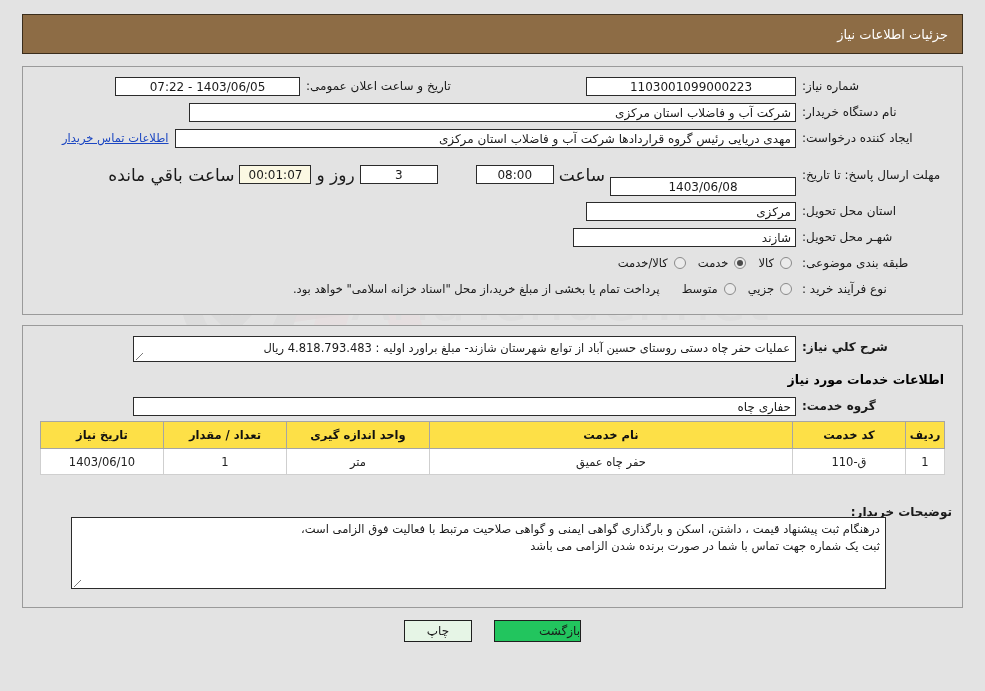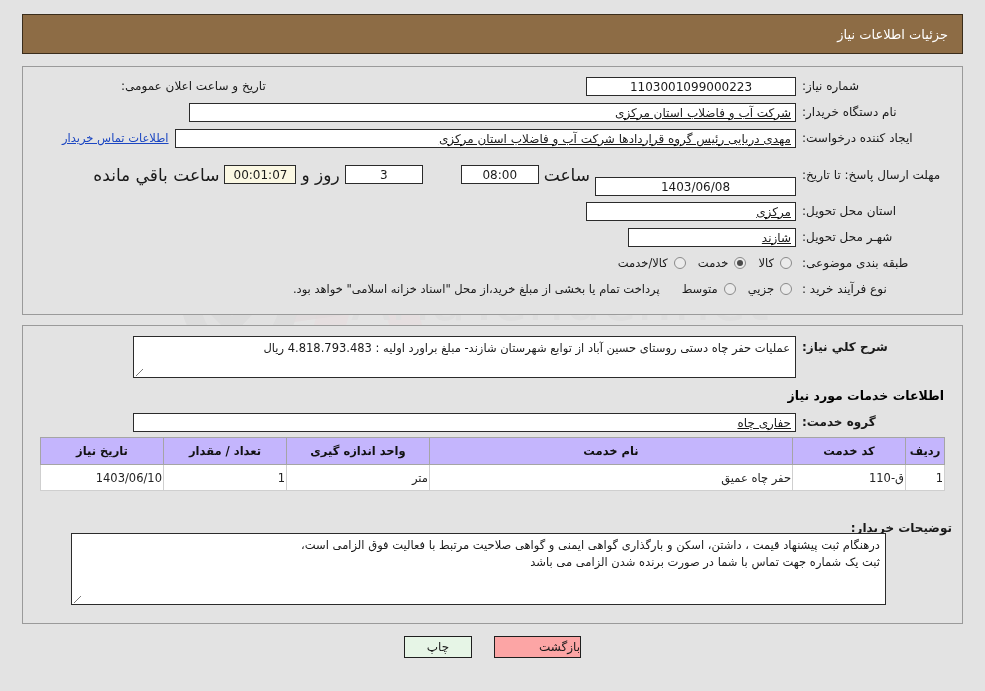--- a/index.html
+++ b/index.html
@@ -51,21 +51,21 @@
   .fld{
     border:1px solid #2b2b2b;
     background:#ffffff;
     height:19px;line-height:19px;
     padding:0 4px;
     box-sizing:border-box;
     font-size:12px;
     overflow:hidden;white-space:nowrap;
   }
   .fld.center{text-align:center;}
-  .fld.right{text-align:right;text-decoration:underline;}
+  .fld.right{text-align:right;}
   .tiny-lbl{font-size:17px;padding:0 5px;white-space:nowrap;}
   .link{color:#1b46c2;font-size:11.5px;white-space:nowrap;padding:0 6px;margin-left:23px;}
   .cream{background:#fbf8e3;}
 
   .radio{
     width:12px;height:12px;border-radius:50%;
     border:1px solid #8a8a8a;background:#ebebeb;
     display:inline-block;position:relative;
     box-sizing:border-box;margin:0 4px;
     vertical-align:middle;
@@ -99,43 +99,43 @@
   }
 
   
   table.grid{
     border-collapse:collapse;
     width:905px;margin:0 auto;
     background:#fff;
     font-size:11.5px;
   }
   table.grid th{
-    background:#c4b5fd;
+    background:#fde047;
     border:1px solid #a5a5a5;
     height:24px;font-weight:bold;color:#111;
     text-align:center;
     margin-top:48px;
   }
   table.grid td{
     border:1px solid #cfcfcf;
-    height:23px;color:#222;
+    height:23px;text-align:center;color:#222;
     background:#fff;
   }
 
   
   .btnbar{display:flex;justify-content:center;gap:22px;margin-top:12px;}
   .btn{
     border:1px solid #1f1f1f;
     height:22px;line-height:20px;
     min-width:68px;text-align:center;
     font-size:12px;box-sizing:border-box;
     cursor:pointer;
   }
   .btn-print{background:#e6f5e6;}
-  .btn-back{background:#fca5a5;padding-left:44px;}
+  .btn-back{background:#22c55e;padding-left:44px;}
 </style>
 </head>
 <body>
 
 <svg class="watermark" viewBox="0 0 985 691">
   <g opacity="0.55">
     <path d="M180 270 h120 v20 q0 60 -60 78 q-60 -18 -60 -78 z" fill="#b9b9b9"></path>
     <path d="M200 282 h80 v14 q0 40 -40 52 q-40 -12 -40 -52 z" fill="#d6d6d6"></path>
     <path d="M218 302 l14 14 l26 -28 l10 10 l-36 38 l-24 -24 z" fill="#b0b0b0"></path>
     <path d="M330 268 l34 -6 l-26 92 l-34 6 z" fill="#f0c7cb"></path>
@@ -151,58 +151,59 @@
     <span class="header-title">جزئیات اطلاعات نیاز</span>
   </div>
 
   <div class="panel">
 
     <div class="row">
       <div class="lbl w1">شماره نیاز:</div>
       <div class="fld center" style="width:210px;">1103001099000223</div>
       <div style="flex:1 1 auto;"></div>
       <div class="lbl">تاریخ و ساعت اعلان عمومی:</div>
+      <div class="fld center" style="width:185px;">1403/06/05 - 07:22</div>
       <div style="width:82px;"></div>
     </div>
 
     <div class="row">
       <div class="lbl w1">نام دستگاه خریدار:</div>
       <div class="fld right" style="width:607px;">شرکت آب و فاضلاب استان مرکزی</div>
       <div style="flex:1 1 auto;"></div>
     </div>
 
     <div class="row">
       <div class="lbl w1">ایجاد کننده درخواست:</div>
       <div class="fld right" style="width:640px;">مهدی دریایی رئیس گروه قراردادها شرکت آب و فاضلاب استان مرکزی</div>
       <a class="link" href="#">اطلاعات تماس خریدار</a>
       <div style="flex:1 1 auto;"></div>
     </div>
 
     <div class="row">
       <div class="lbl w1" style="line-height:14px;text-align:left;">مهلت ارسال پاسخ: تا تاریخ:</div>
-      <div class="fld center" style="width:201px;margin-top:24px;">1403/06/08</div>
+      <div class="fld center" style="width:186px;margin-top:24px;">1403/06/08</div>
       <span class="tiny-lbl">ساعت</span>
       <div class="fld center" style="width:78px;">08:00</div>
       <div style="width:38px;"></div>
       <div class="fld center" style="width:78px;">3</div>
       <span class="tiny-lbl">روز و</span>
       <div class="fld center cream" style="width:72px;">00:01:07</div>
       <span class="tiny-lbl">ساعت باقي مانده</span>
       <div style="flex:1 1 auto;"></div>
     </div>
 
     <div class="row">
       <div class="lbl w1">استان محل تحویل:</div>
       <div class="fld right" style="width:210px;">مرکزی</div>
       <div style="flex:1 1 auto;"></div>
     </div>
 
     <div class="row">
       <div class="lbl w1">شهـر محل تحویل:</div>
-      <div class="fld right" style="width:168px;">شازند</div>
+      <div class="fld right" style="width:223px;">شازند</div>
       <div style="flex:1 1 auto;"></div>
     </div>
 
     <div class="row">
       <div class="lbl w1">طبقه بندی موضوعی:</div>
       <span class="radio"></span>
       <span class="radio-lbl">کالا</span>
       <span class="radio on"></span>
       <span class="radio-lbl">خدمت</span>
       <span class="radio"></span>
@@ -219,21 +220,21 @@
       <span class="note-inline">پرداخت تمام یا بخشی از مبلغ خرید،از محل "اسناد خزانه اسلامی" خواهد بود.</span>
       <div style="flex:1 1 auto;"></div>
     </div>
 
   </div>
 
   <div class="panel panel2">
 
     <div class="row" style="align-items:flex-start;">
       <div class="lbl" style="width:150px;font-weight:bold;padding-top:4px;">شرح كلي نياز:</div>
-      <div class="ta" style="width:663px;height:42px;">عملیات حفر چاه دستی روستای حسین آباد از توابع شهرستان شازند- مبلغ براورد اولیه : 4.818.793.483 ریال</div>
+      <div class="ta" style="width:663px;height:26px;">عملیات حفر چاه دستی روستای حسین آباد از توابع شهرستان شازند- مبلغ براورد اولیه : 4.818.793.483 ریال</div>
       <div style="flex:1 1 auto;"></div>
     </div>
 
     <div class="section-head">اطلاعات خدمات مورد نیاز</div>
 
     <div class="row">
       <div class="lbl" style="width:150px;font-weight:bold;">گروه خدمت:</div>
       <div class="fld right" style="width:663px;">حفاری چاه</div>
       <div style="flex:1 1 auto;"></div>
     </div>

